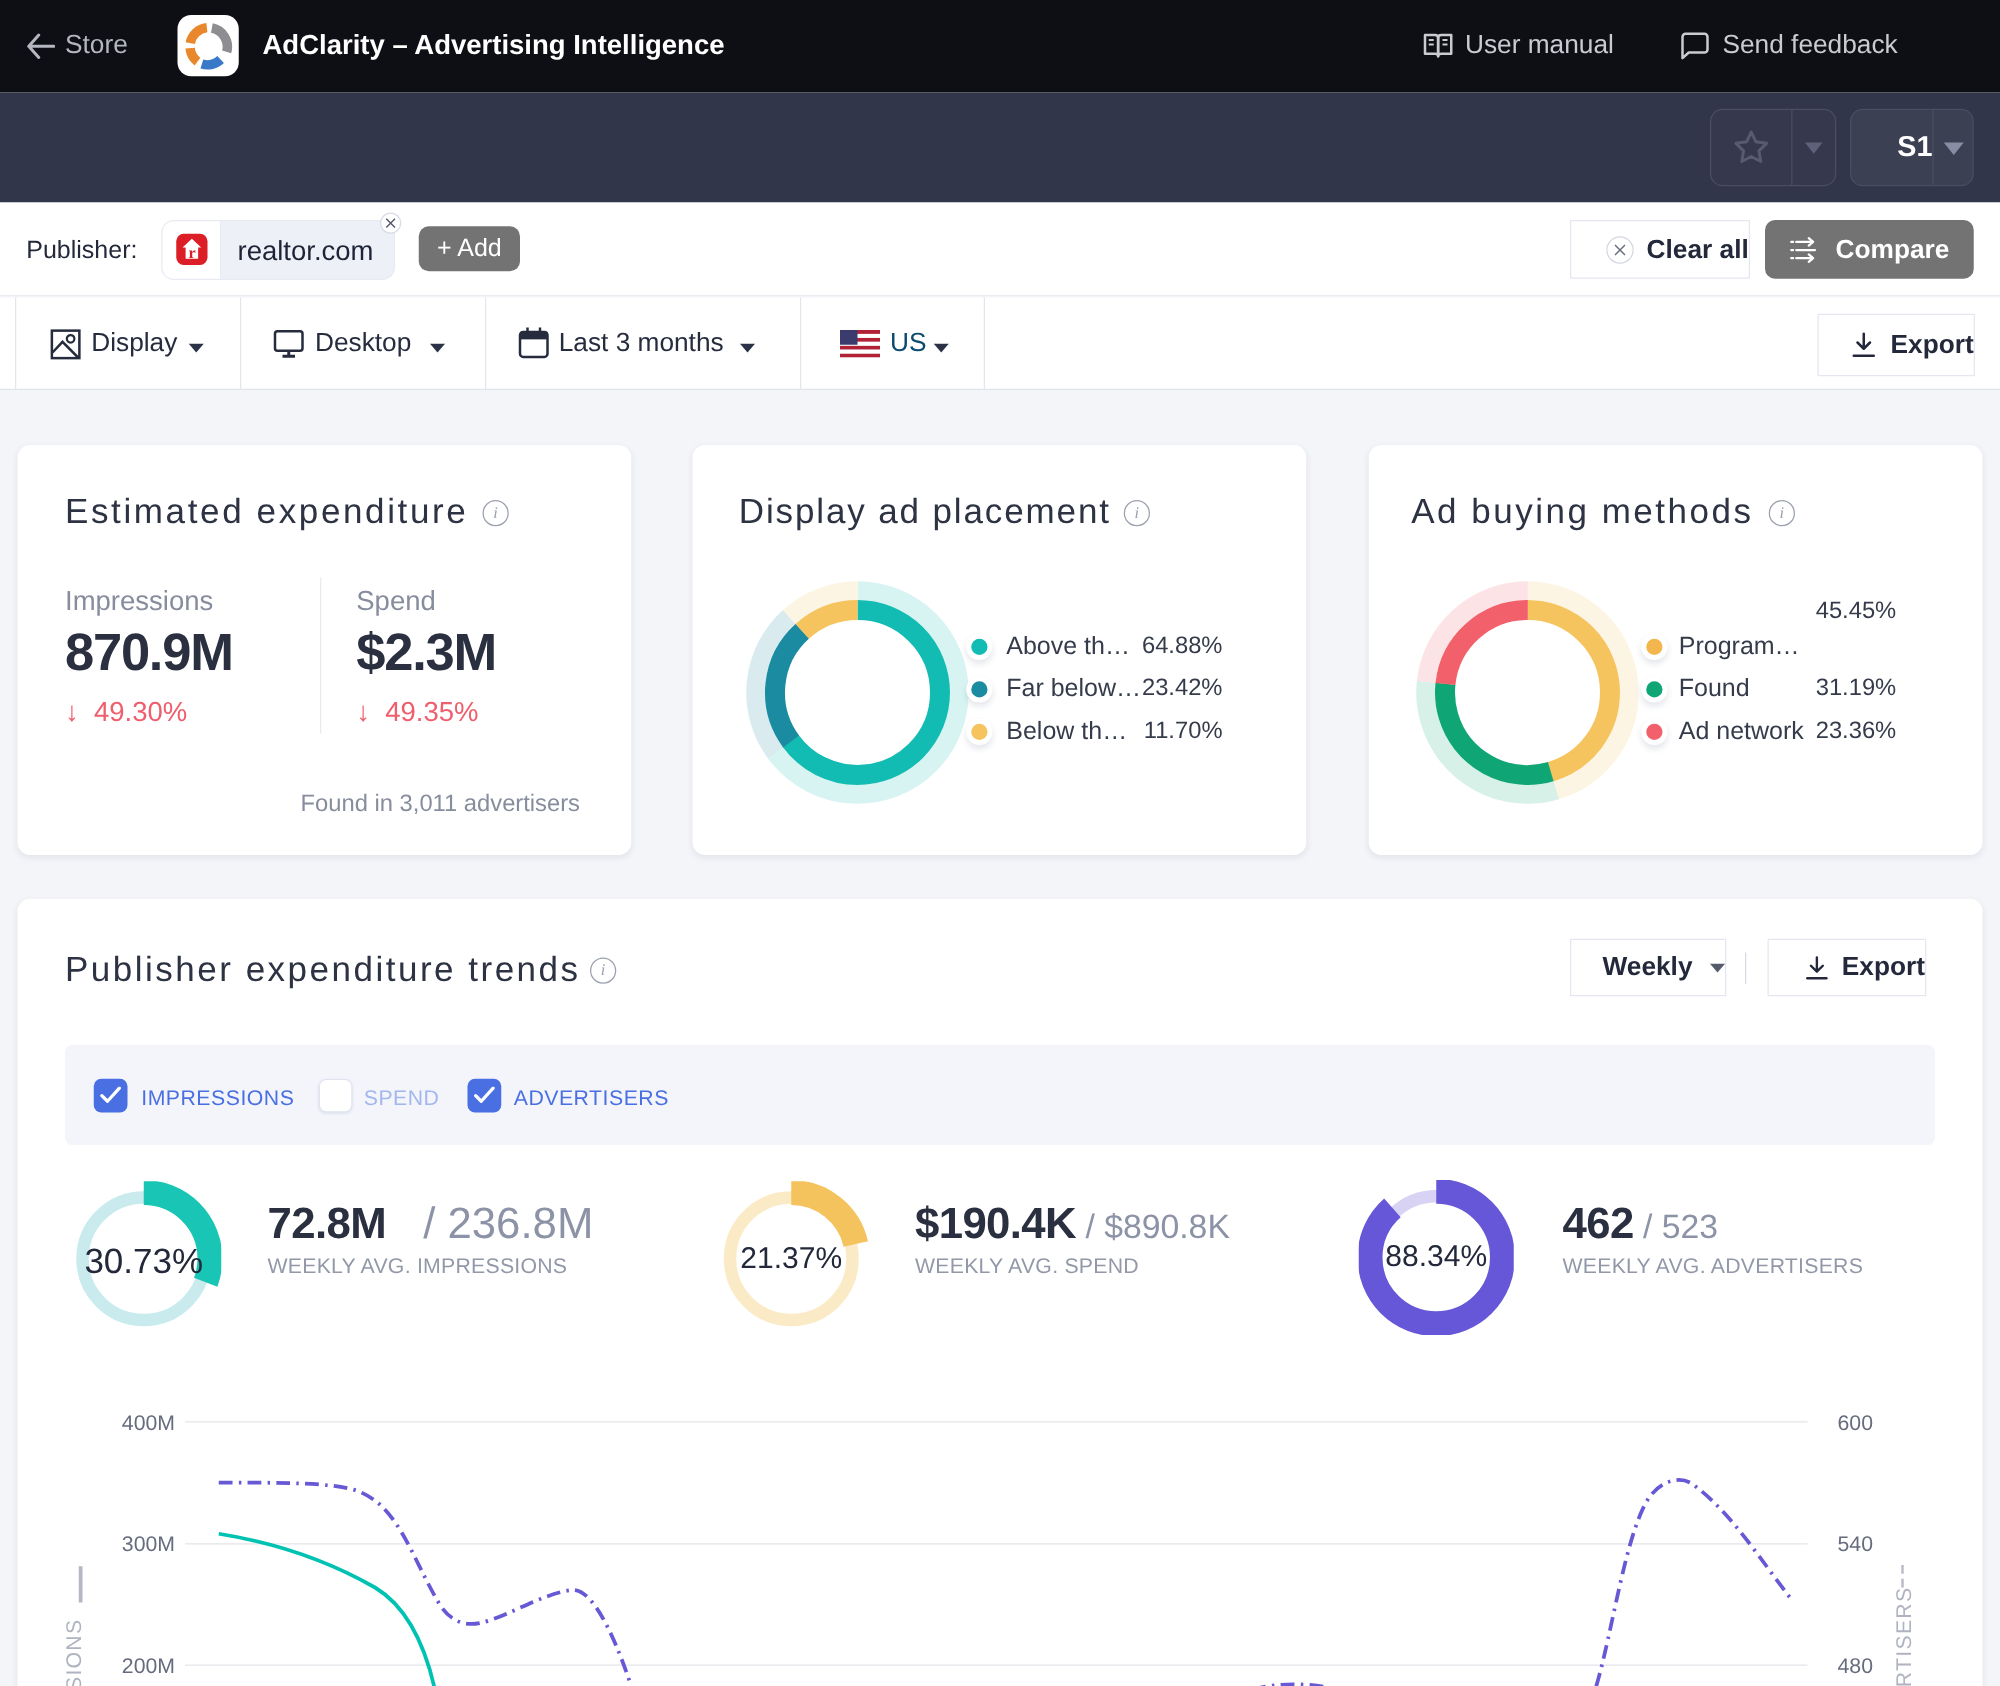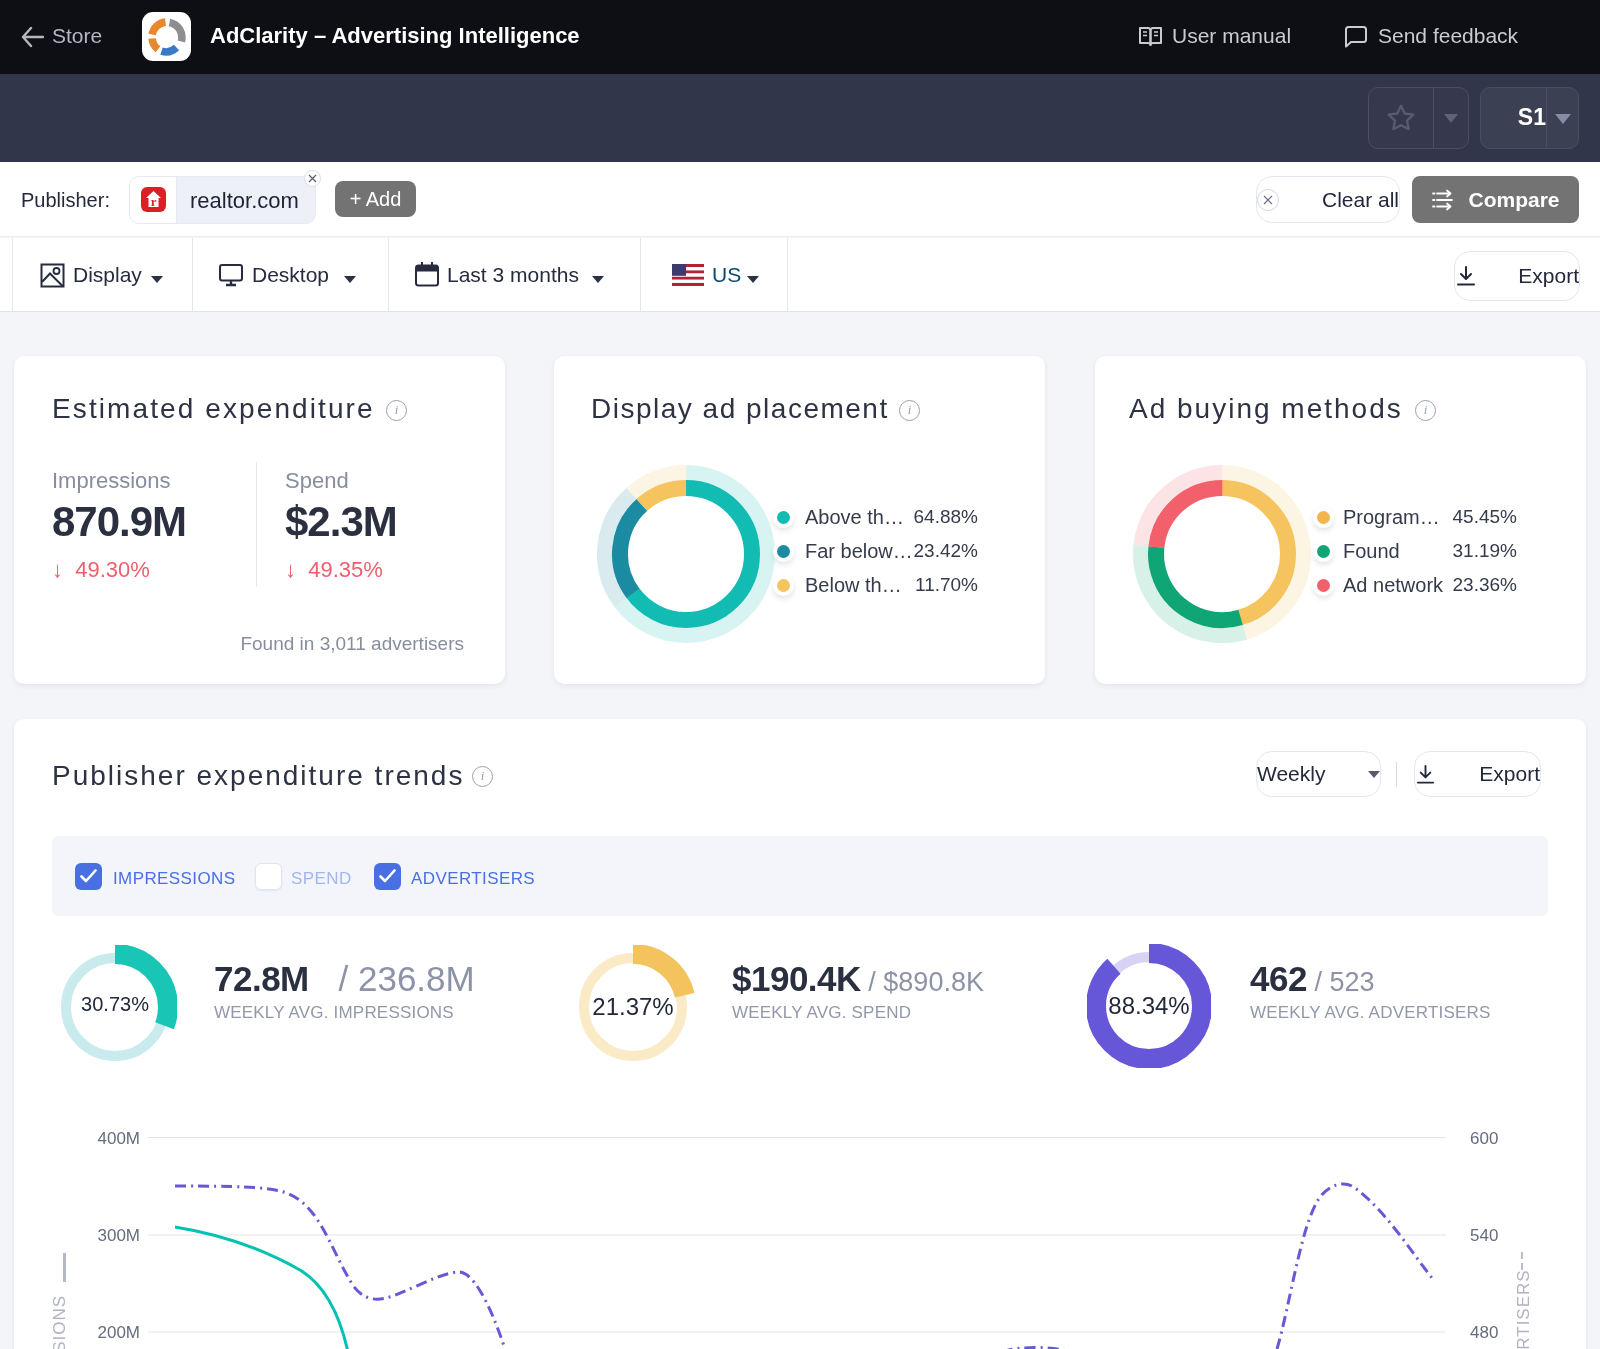--- a/index.html
+++ b/index.html
@@ -2,21 +2,21 @@
 <html><head>
 <meta charset="utf-8">
 <style>
 * { margin:0; padding:0; box-sizing:border-box; }
 html,body { width:1600px; height:1349px; overflow:hidden; }
 body { font-family:"Liberation Sans", sans-serif; background:#f4f5f9; position:relative; }
 .abs { position:absolute; }
 .card { position:absolute; background:#fff; border-radius:10px; box-shadow:0 2px 5px rgba(30,34,60,.08); }
 .ttl { font-size:28px; letter-spacing:1.5px; color:#2d3343; }
 .ico-i { display:inline-block; width:21px; height:21px; border:1.5px solid #9ba0ae; border-radius:50%; color:#9ba0ae; font-size:13px; text-align:center; line-height:18px; font-family:"Liberation Serif",serif; font-style:italic; }
-.btn-w { position:absolute; background:#fff; border:1px solid #e4e7ef; border-radius:16px; display:flex; align-items:center; justify-content:space-between; color:#23293a; }
+.btn-w { position:absolute; background:#fff; border:1px solid #e4e7ef; border-radius:1px; display:flex; align-items:center; justify-content:flex-end; color:#23293a;font-weight:bold; }
 .btn-b { position:absolute; background:#737373; border-radius:8px; display:flex; align-items:center; justify-content:center; color:#fff; }
 .caret { display:inline-block; width:0; height:0; border-left:6px solid transparent; border-right:6px solid transparent; border-top:7px solid #2b3246; }
 svg { display:block; }
 </style>
 </head>
 <body>
 
 <div class="abs" style="left:0;top:0;width:1600px;height:74px;background:#0e0f14;"></div>
 <svg class="abs" style="left:20px;top:26px;" width="24" height="22" viewBox="0 0 24 22">
   <path d="M11 2 L3 11 L11 20 M3 11 L23 11" stroke="#b4b7bf" stroke-width="2.4" fill="none" stroke-linecap="round" stroke-linejoin="round"></path>
@@ -182,21 +182,21 @@
       <circle r="81.5" fill="none" stroke="#f2606b" stroke-width="15" stroke-dasharray="119.62 512.08" transform="rotate(185.9)"></circle>
     </g>
     <circle r="66" fill="none" stroke="#f6c45f" stroke-width="16" stroke-dasharray="188.48 414.69" transform="rotate(-90)"></circle>
     <circle r="66" fill="none" stroke="#10a574" stroke-width="16" stroke-dasharray="129.34 414.69" transform="rotate(73.62)"></circle>
     <circle r="66" fill="none" stroke="#f2606b" stroke-width="16" stroke-dasharray="96.87 414.69" transform="rotate(185.9)"></circle>
   </g>
 </svg>
 
 <div class="abs" style="left:1317px;top:511px;width:13px;height:13px;border-radius:50%;background:#f2b64c;box-shadow:0 0 0 4px #fff,0 3px 5px 4px rgba(60,70,110,.14);"></div>
 <div class="abs" style="left:1343px;top:506px;font-size:20px;color:#353b4a;">Program…</div>
-<div class="abs" style="left:1437px;top:506px;width:80px;text-align:right;font-size:19px;color:#353b4a;">45.45%</div>
+<div class="abs" style="left:1437px;top:478px;width:80px;text-align:right;font-size:19px;color:#353b4a;">45.45%</div>
 <div class="abs" style="left:1317px;top:545px;width:13px;height:13px;border-radius:50%;background:#10a574;box-shadow:0 0 0 4px #fff,0 3px 5px 4px rgba(60,70,110,.14);"></div>
 <div class="abs" style="left:1343px;top:540px;font-size:20px;color:#353b4a;">Found</div>
 <div class="abs" style="left:1437px;top:540px;width:80px;text-align:right;font-size:19px;color:#353b4a;">31.19%</div>
 <div class="abs" style="left:1317px;top:579px;width:13px;height:13px;border-radius:50%;background:#f2606b;box-shadow:0 0 0 4px #fff,0 3px 5px 4px rgba(60,70,110,.14);"></div>
 <div class="abs" style="left:1343px;top:574px;font-size:20px;color:#353b4a;">Ad network</div>
 <div class="abs" style="left:1437px;top:574px;width:80px;text-align:right;font-size:19px;color:#353b4a;">23.36%</div>
 
 <div class="card" style="left:14px;top:719px;width:1572px;height:700px;"></div>
 <div class="abs ttl" style="left:52px;top:760px;letter-spacing:2.0px;">Publisher expenditure trends</div>
 <div class="abs" style="left:472px;top:766px;"><span class="ico-i">i</span></div>
@@ -226,21 +226,21 @@
     <path d="M1.5 7.5 L6 12 L15.5 1.5" stroke="#fff" stroke-width="2.6" fill="none" stroke-linecap="round" stroke-linejoin="round"></path>
   </svg>
 <div class="abs" style="left:411px;top:869px;font-size:17px;letter-spacing:.4px;color:#4a6fe3;">ADVERTISERS</div>
 
 <svg class="abs" style="left:53px;top:945px;" width="124" height="124" viewBox="0 0 124 124">
   <g transform="translate(62,62)">
     <circle r="49" fill="none" stroke="#c9ebee" stroke-width="10"></circle>
     <circle r="53" fill="none" stroke="#19c5b4" stroke-width="20" stroke-dasharray="102.3 333.0" transform="rotate(-90)"></circle>
   </g>
 </svg>
-<div class="abs" style="left:53px;top:993px;width:124px;text-align:center;font-size:20px;color:#23293a;">30.73%</div>
+<div class="abs" style="left:53px;top:993px;width:124px;text-align:center;font-size:28px;color:#23293a;">30.73%</div>
 <div class="abs" style="left:214px;top:959px;font-size:35px;font-weight:700;letter-spacing:-0.5px;color:#2b3040;">72.8M<span style="font-size:35px;font-weight:400;letter-spacing:0;color:#8d93a6;margin-left:20px;"> / 236.8M</span></div>
 <div class="abs" style="left:214px;top:1003px;font-size:17px;letter-spacing:.2px;color:#9298a8;">WEEKLY AVG. IMPRESSIONS</div>
 
 <svg class="abs" style="left:571px;top:945px;" width="124" height="124" viewBox="0 0 124 124">
   <g transform="translate(62,62)">
     <circle r="49" fill="none" stroke="#faeac6" stroke-width="10"></circle>
     <circle r="53" fill="none" stroke="#f4c35d" stroke-width="20" stroke-dasharray="71.2 333.0" transform="rotate(-90)"></circle>
   </g>
 </svg>
 <div class="abs" style="left:571px;top:993px;width:124px;text-align:center;font-size:24px;color:#23293a;">21.37%</div>

